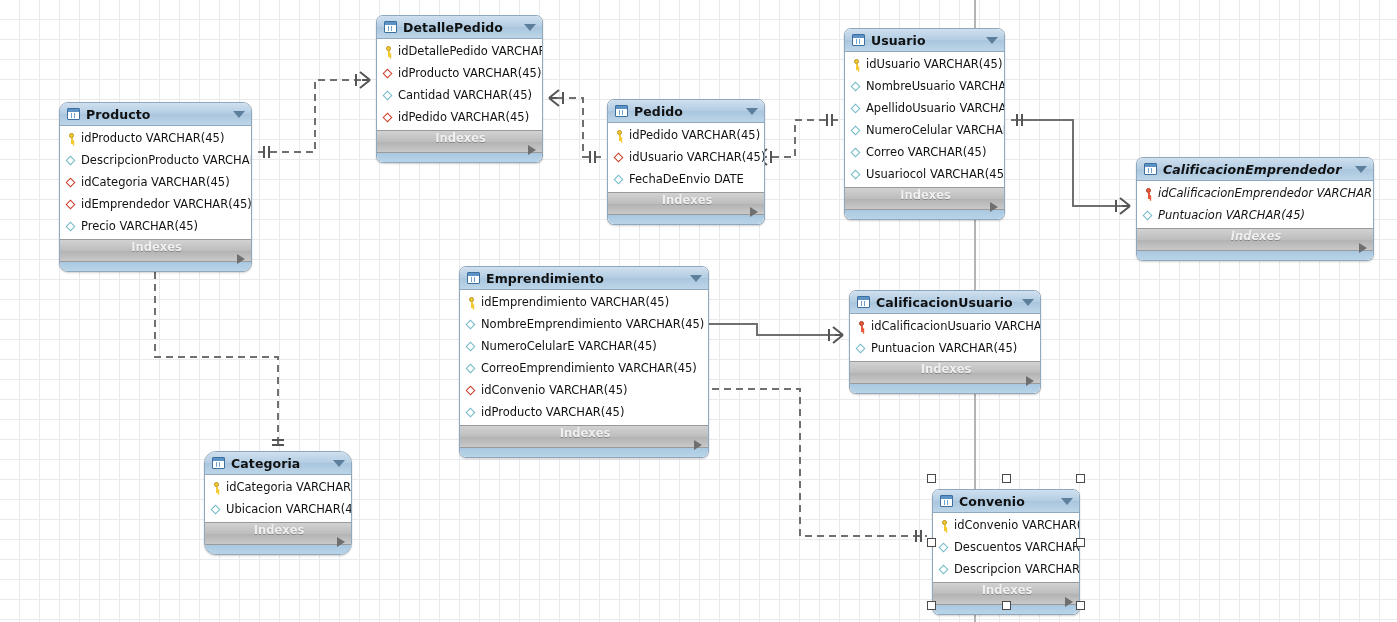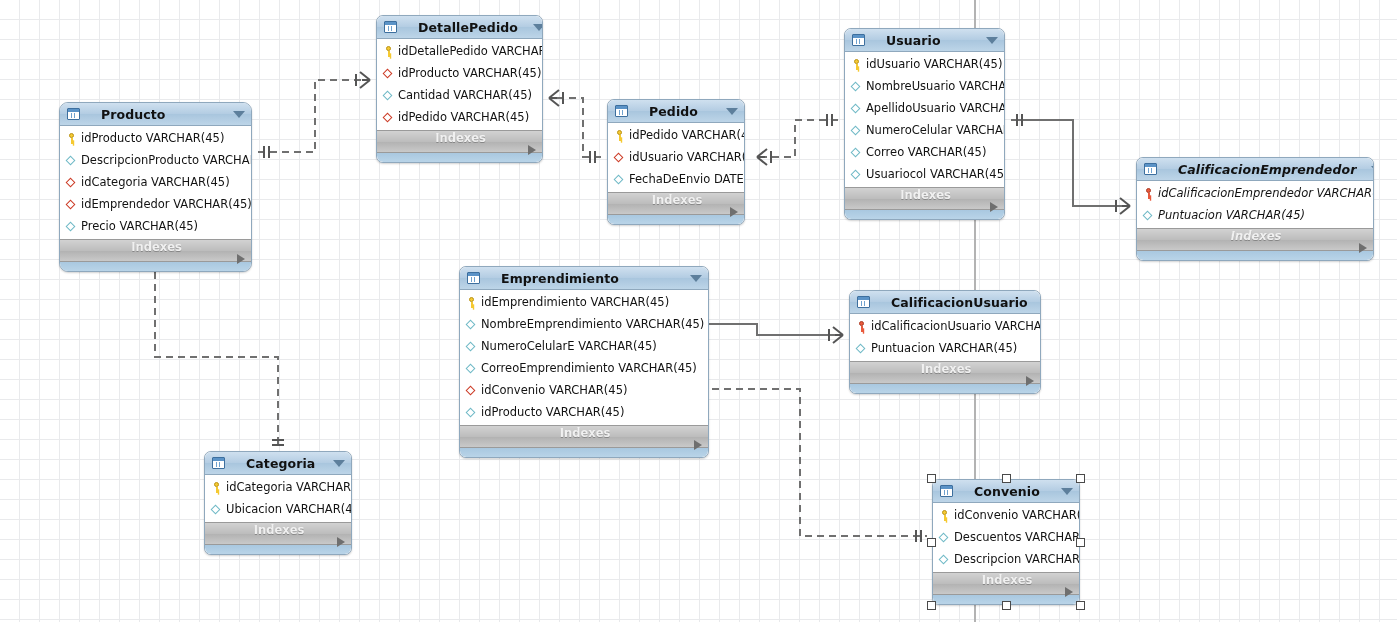--- a/index.html
+++ b/index.html
@@ -39,21 +39,21 @@
     box-sizing:border-box;
     box-shadow:0 1px 2px rgba(0,0,0,.18);
     overflow:hidden;
   }
   .tbl .hdr{
     height:22px;
     display:flex;align-items:center;
     padding:0 6px 0 7px;
     background:linear-gradient(to bottom,#cfe0ef 0%,#b4cde3 48%,#a9c6de 52%,#bdd5e8 100%);
     border-bottom:1px solid #8fa8bd;
-    border-top-left-radius:6px;border-top-right-radius:6px;gap:15px;
+    border-top-left-radius:6px;border-top-right-radius:6px;
   }
   .tbl .hdr .tname{
     font-size:12.5px;font-weight:bold;color:#111;
     margin-left:6px;letter-spacing:.1px;white-space:nowrap;
   }
   .tbl .hdr .caret{
     margin-left:auto;width:0;height:0;
     border-left:6px solid transparent;border-right:6px solid transparent;
     border-top:7px solid #5d7f9c;
   }
@@ -253,21 +253,21 @@
             <span class="g dia"></span>
             <span class="cname">Precio VARCHAR(45)</span>
           </div>
         </div>
         <div class="idx">
           <span>Indexes</span>
           <span class="arr"></span>
         </div>
         <div class="foot-strip"></div>
       </div>
-      <div class="tbl" style="left: 607px; top: 99px; width: 138px;">
+      <div class="tbl" style="left: 607px; top: 99px; width: 158px;">
         <div class="hdr">
           <span class="tbl-ico"></span>
           <span class="tname">Pedido</span>
           <span class="caret"></span>
         </div>
         <div class="cols">
           <div class="col">
             <span class="g key"></span>
             <span class="cname">idPedido VARCHAR(45)</span>
           </div>
@@ -399,21 +399,21 @@
             <span class="g dia"></span>
             <span class="cname">Puntuacion VARCHAR(45)</span>
           </div>
         </div>
         <div class="idx">
           <span>Indexes</span>
           <span class="arr"></span>
         </div>
         <div class="foot-strip"></div>
       </div>
-      <div class="tbl" style="left: 204px; top: 451px; width: 148px;">
+      <div class="tbl" style="left: 204px; top: 451px; width: 148px; border-radius: 12px;">
         <div class="hdr">
           <span class="tbl-ico"></span>
           <span class="tname">Categoria</span>
           <span class="caret"></span>
         </div>
         <div class="cols">
           <div class="col">
             <span class="g key"></span>
             <span class="cname">idCategoria VARCHAR(45)</span>
           </div>
@@ -421,21 +421,21 @@
             <span class="g dia"></span>
             <span class="cname">Ubicacion VARCHAR(45)</span>
           </div>
         </div>
         <div class="idx">
           <span>Indexes</span>
           <span class="arr"></span>
         </div>
         <div class="foot-strip"></div>
       </div>
-      <div class="tbl" style="left: 932px; top: 479px; width: 148px;">
+      <div class="tbl" style="left: 932px; top: 489px; width: 148px;">
         <div class="hdr">
           <span class="tbl-ico"></span>
           <span class="tname">Convenio</span>
           <span class="caret"></span>
         </div>
         <div class="cols">
           <div class="col">
             <span class="g key"></span>
             <span class="cname">idConvenio VARCHAR(45)</span>
           </div>

